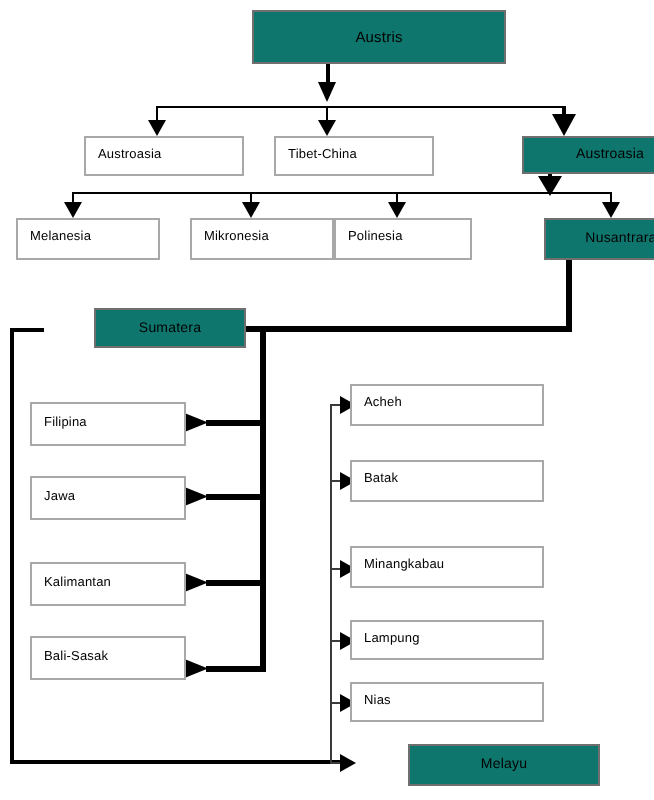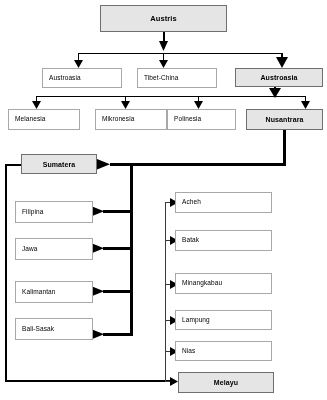--- a/index.html
+++ b/index.html
@@ -21,26 +21,27 @@
     background:#ffffff;
     color:#000000;
     font-size:6.5px;
     line-height:1;
     display:flex;
     align-items:center;
     padding-left:6px;
     letter-spacing:.1px;
   }
   .node.shaded{
-    background:#e5e5e5;
+    background:#0f766e;
     border:1px solid #6f6f6f;
     justify-content:center;
     padding-left:0;
-    font-weight:bold;
+    font-weight:normal;
     font-size:7px;
+    margin-left:26px;
   }
   .node.root{
     font-size:7.5px;
   }
   
   .ln{position:absolute;background:#000000;}
   .ln.thin{background:#3a3a3a;}
   svg.arrows{position:absolute;left:0;top:0;width:327px;height:400px;overflow:visible;}
 </style>
 </head>

